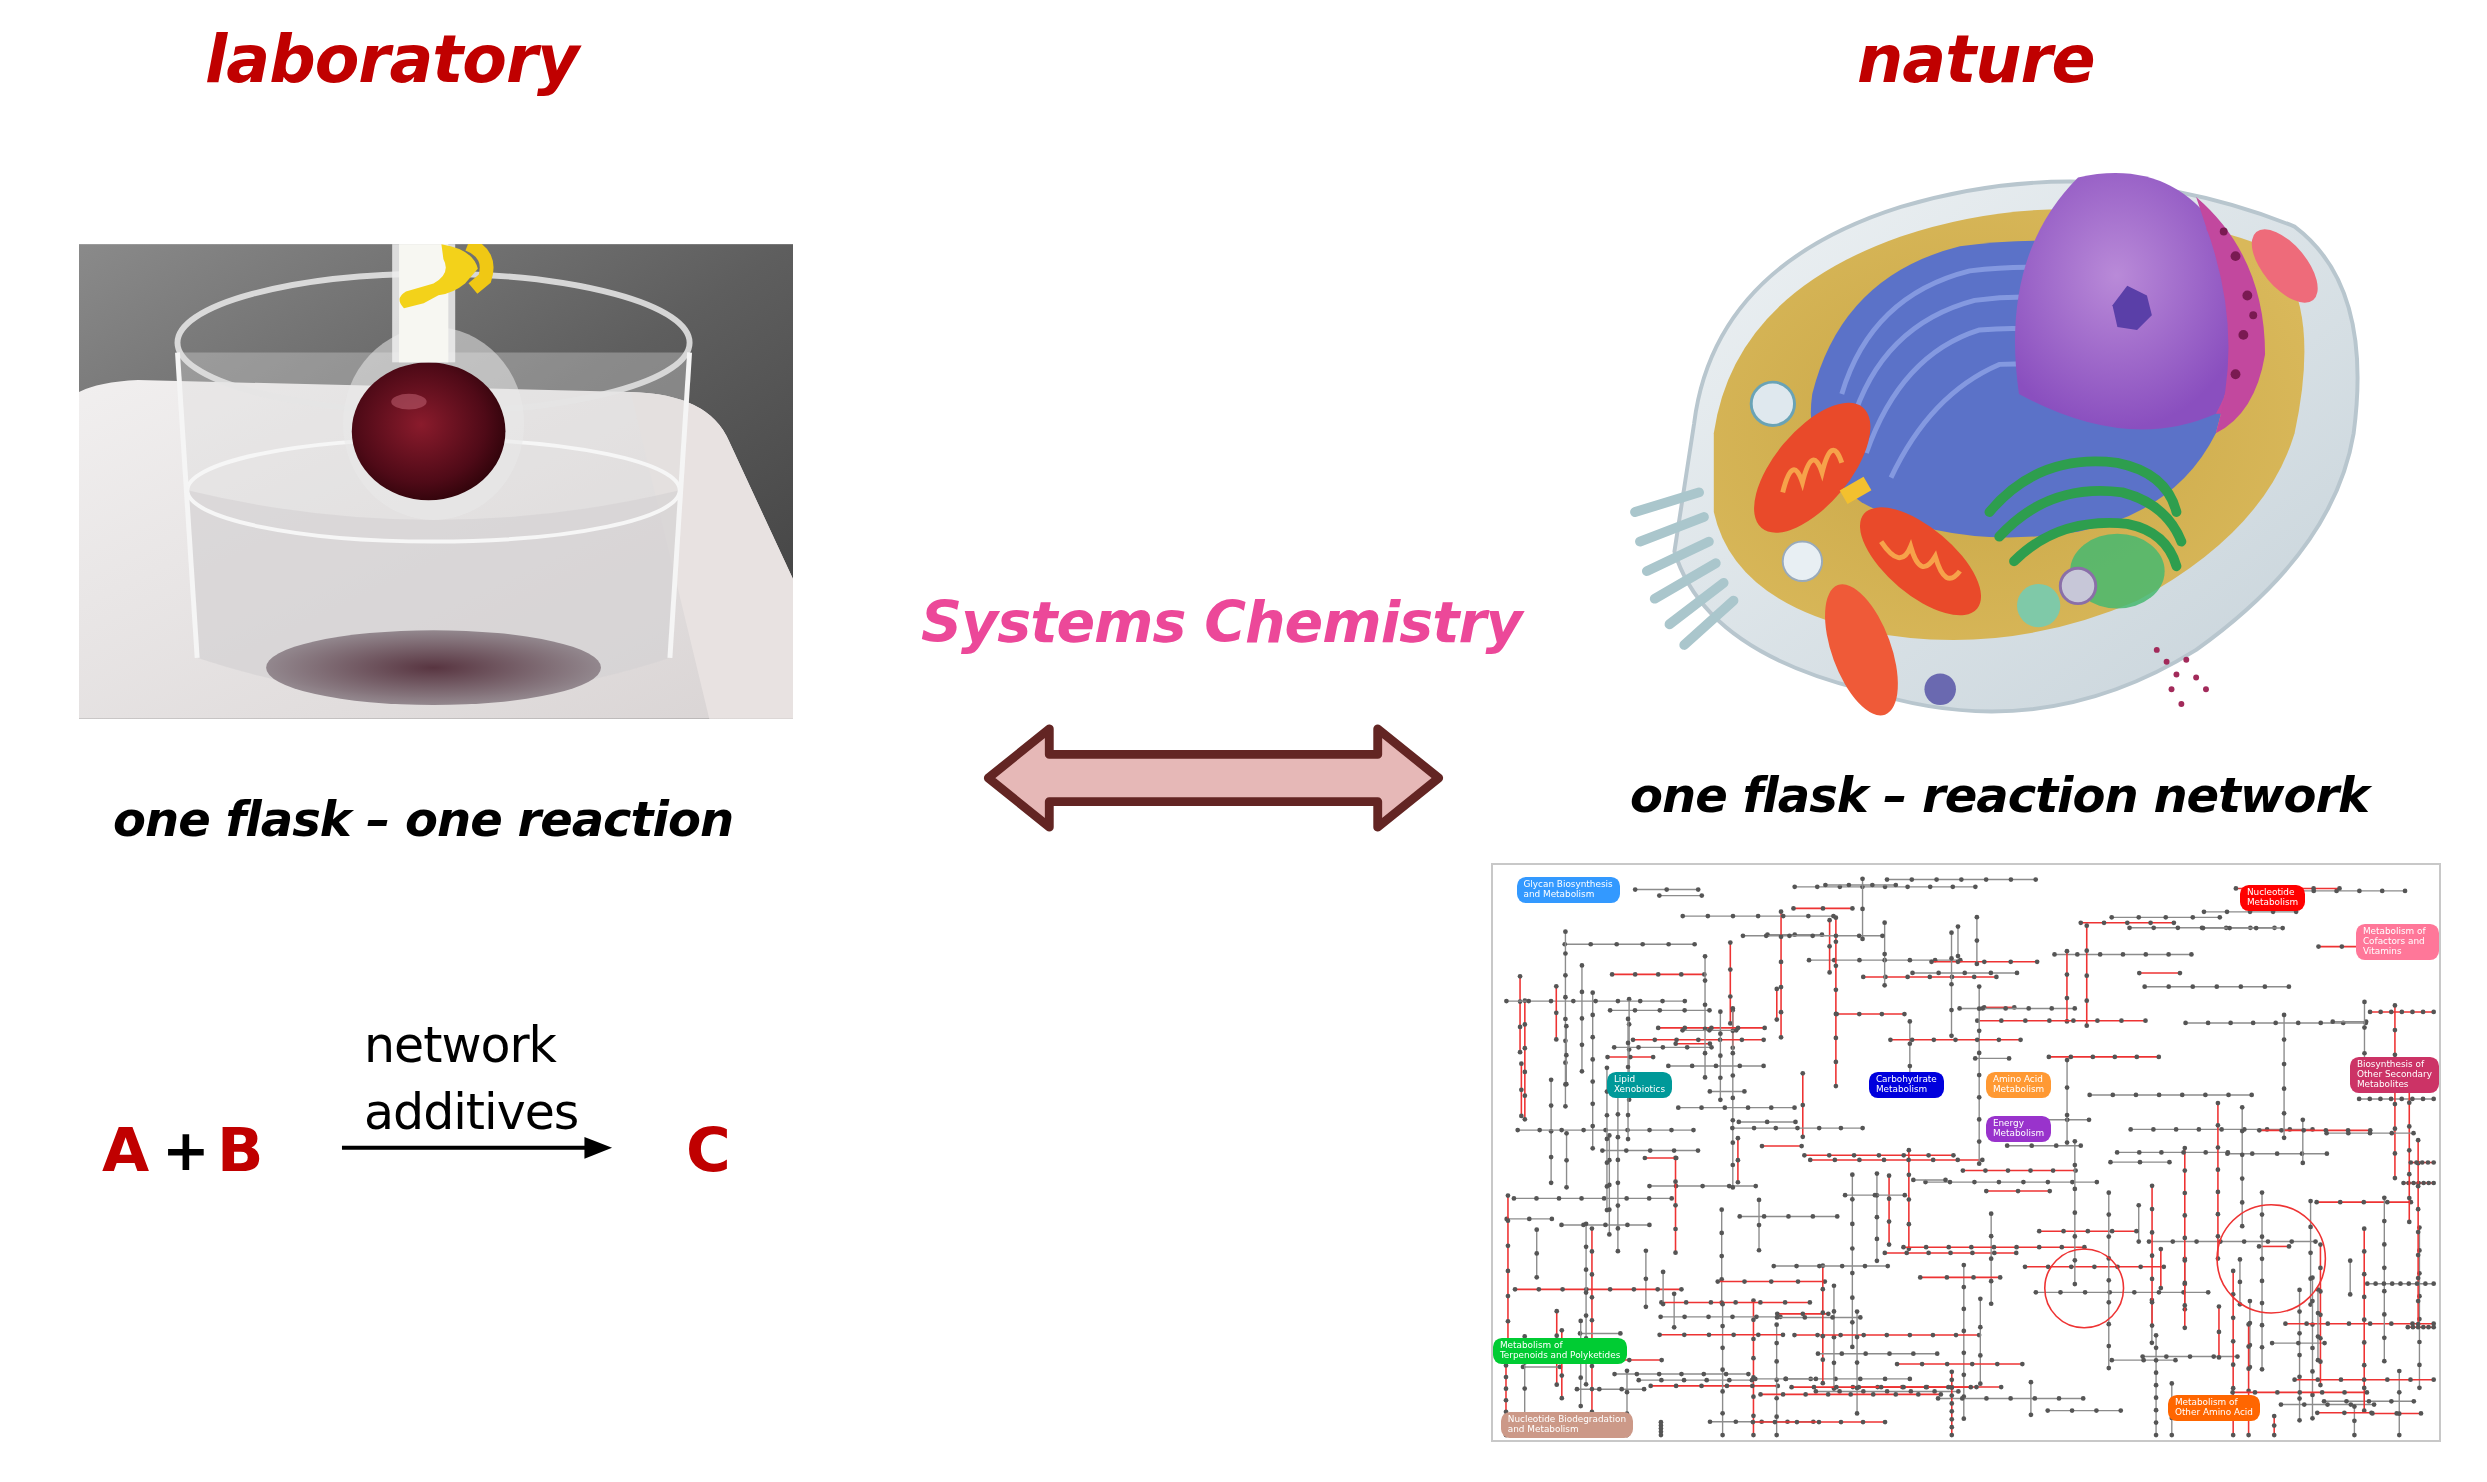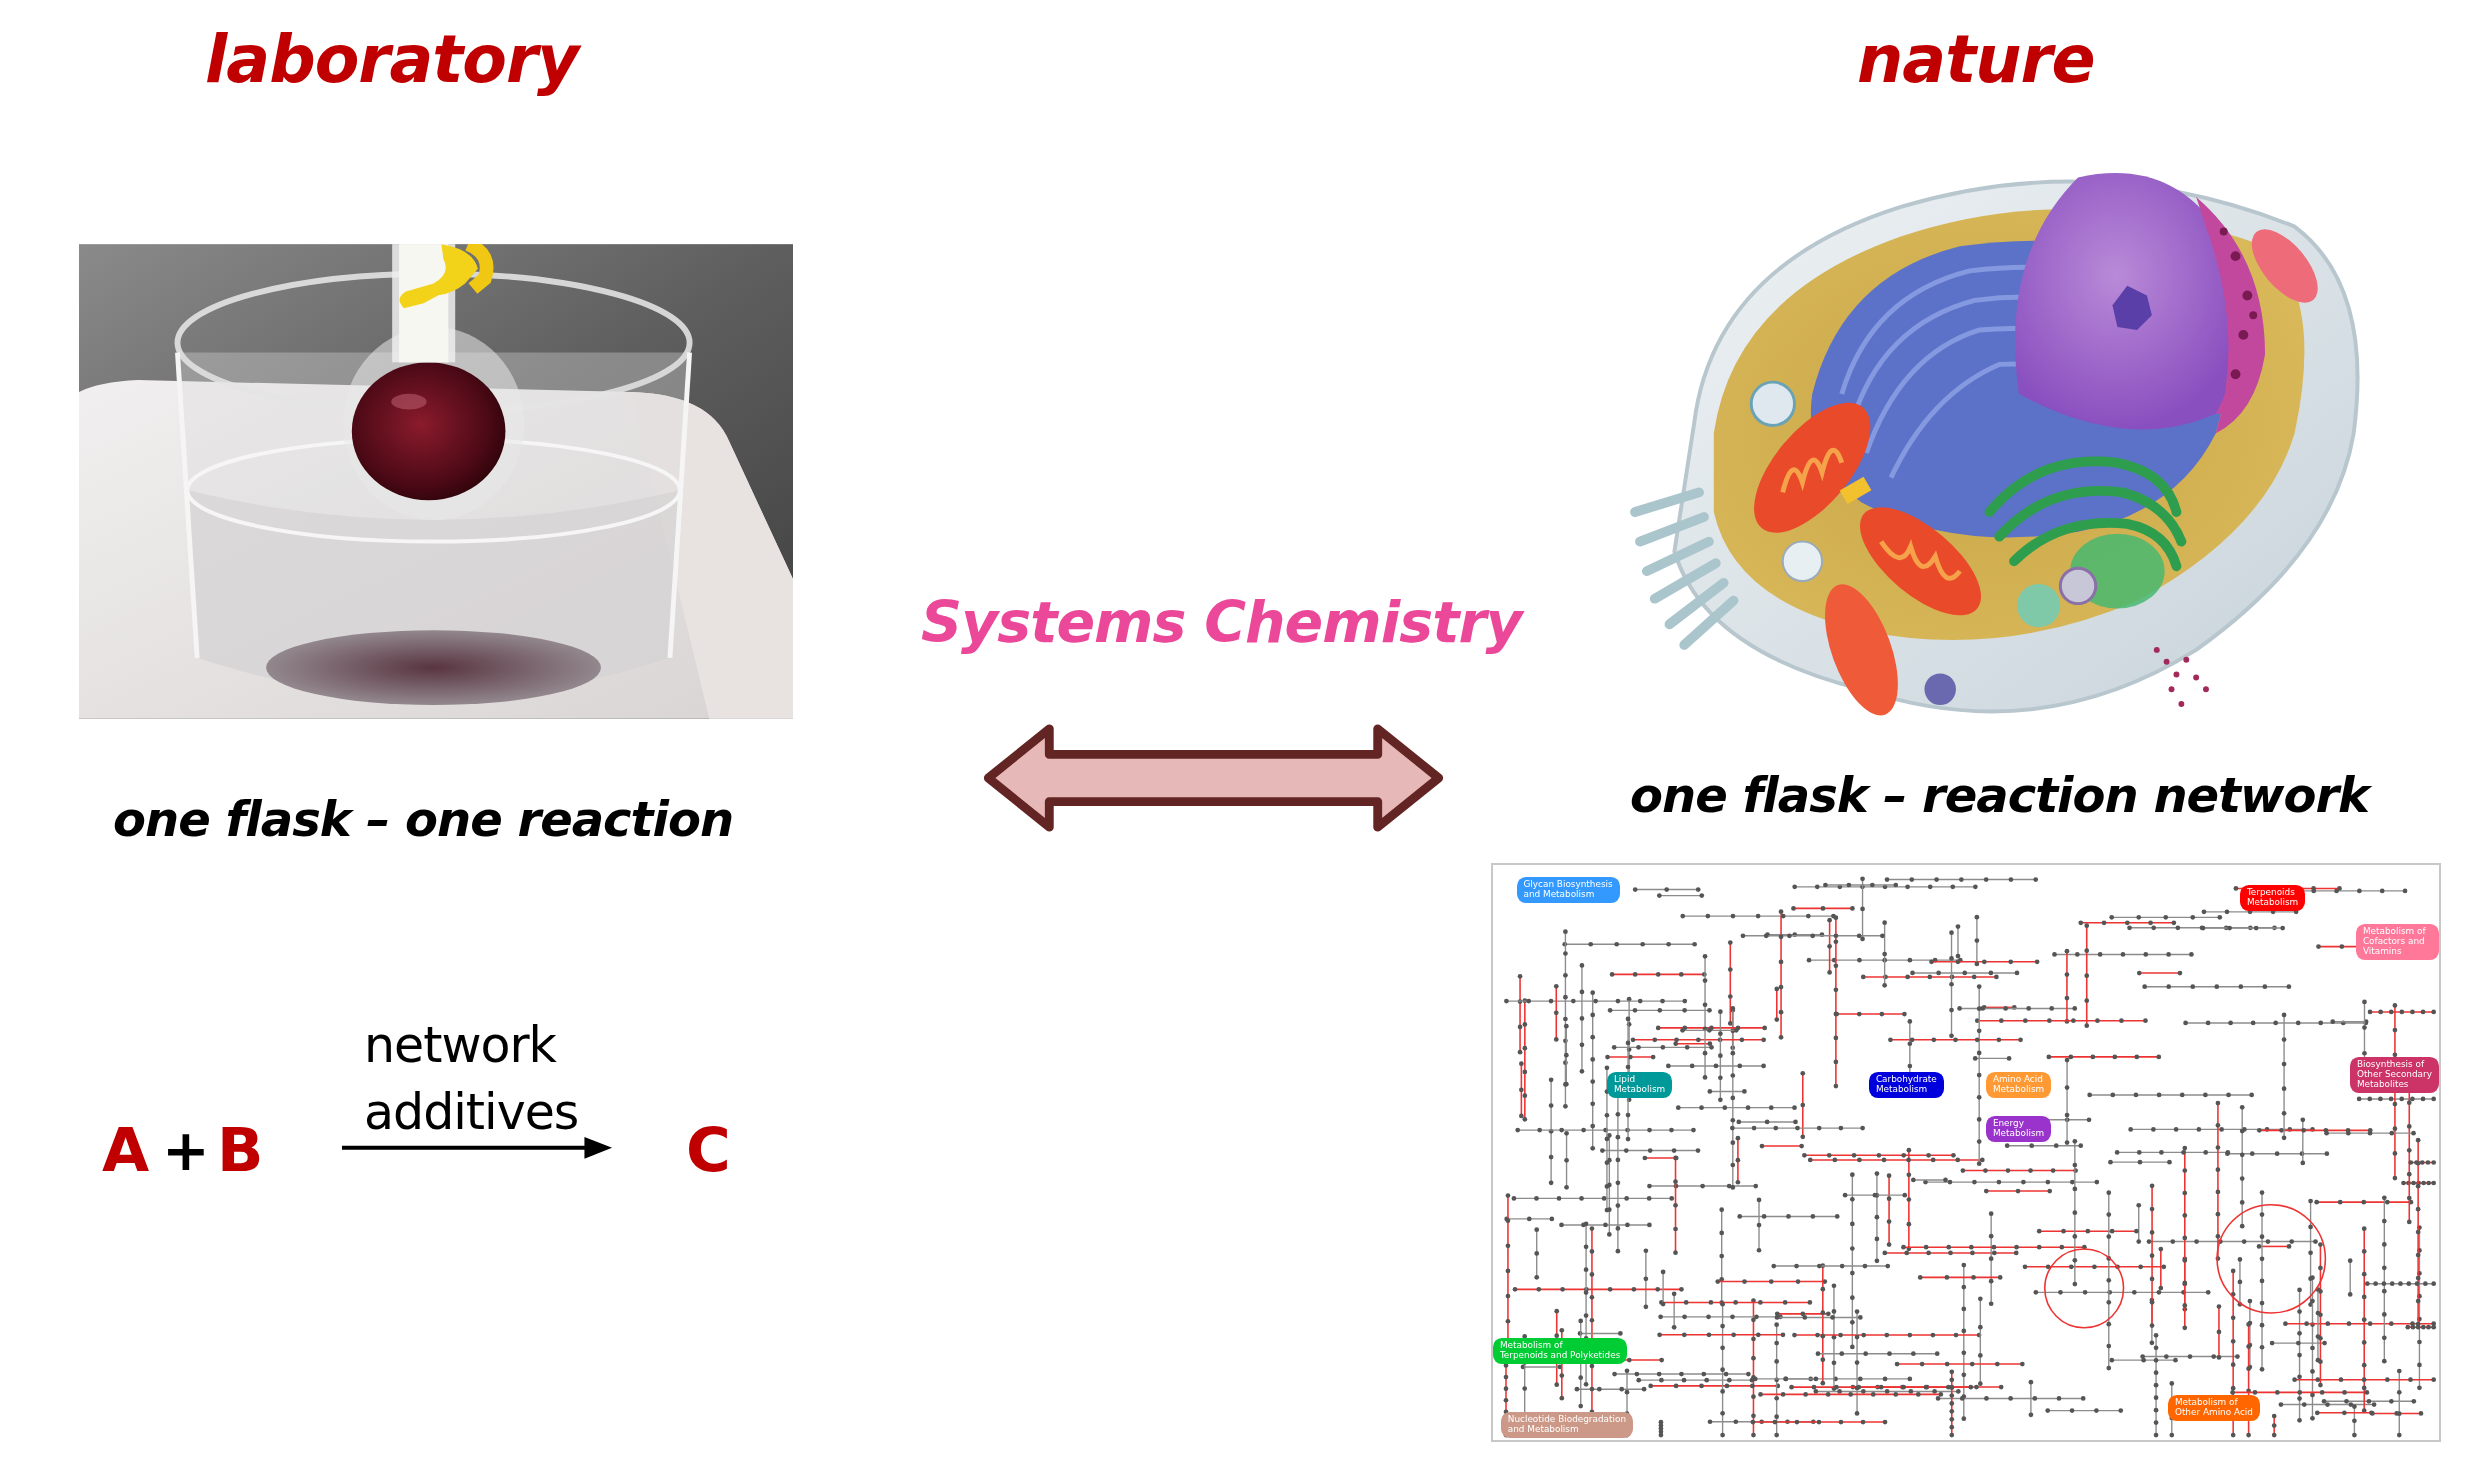--- a/index.html
+++ b/index.html
@@ -1632,26 +1632,26 @@
       <circle cx="243.32530292638316" cy="51.87448559670782" r="2.4" fill="#555"></circle>
       <circle cx="268.83479080932784" cy="51.87448559670782" r="2.4" fill="#555"></circle>
       <circle cx="294.3442786922725" cy="51.87448559670782" r="2.4" fill="#555"></circle>
       <circle cx="319.8537665752172" cy="51.87448559670782" r="2.4" fill="#555"></circle>
       <circle cx="345.36325445816186" cy="51.87448559670782" r="2.4" fill="#555"></circle>
       <circle cx="790" cy="400" r="55" fill="none" stroke="#ee3333" stroke-width="1.6"></circle>
       <circle cx="600" cy="430" r="40" fill="none" stroke="#ee3333" stroke-width="1.6"></circle>
     </svg>
   <div class="badge" style="left: 23.6px; top: 11.8px; background: rgb(51, 153, 255);">Glycan Biosynthesis
 and Metabolism</div>
-  <div class="badge" style="left: 747px; top: 19.7px; background: rgb(255, 0, 0);">Terpenoids
+  <div class="badge" style="left: 747px; top: 19.7px; background: rgb(255, 0, 0);">Nucleotide
 Metabolism</div>
   <div class="badge" style="left: 863px; top: 59px; background: rgb(255, 119, 153);">Metabolism of
 Cofactors and Vitamins</div>
   <div class="badge" style="left: 114px; top: 207px; background: rgb(0, 153, 153);">Lipid
-Metabolism</div>
+Xenobiotics</div>
   <div class="badge" style="left: 376px; top: 207px; background: rgb(0, 0, 221);">Carbohydrate
 Metabolism</div>
   <div class="badge" style="left: 493px; top: 207px; background: rgb(255, 153, 51);">Amino Acid
 Metabolism</div>
   <div class="badge" style="left: 493px; top: 251px; background: rgb(153, 51, 204);">Energy
 Metabolism</div>
   <div class="badge" style="left: 857px; top: 192px; background: rgb(204, 51, 102);">Biosynthesis of
 Other Secondary Metabolites</div>
   <div class="badge" style="left: 0px; top: 473px; background: rgb(0, 204, 51);">Metabolism of
 Terpenoids and Polyketides</div>

